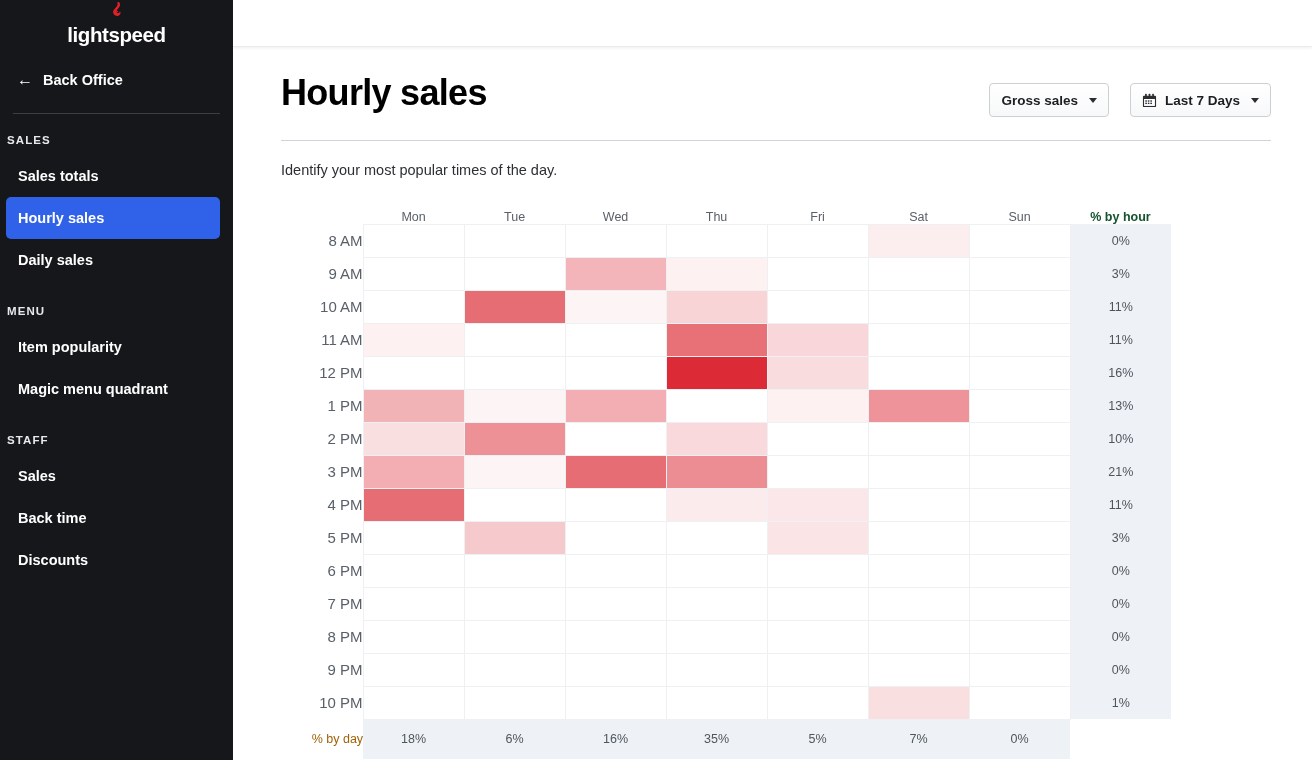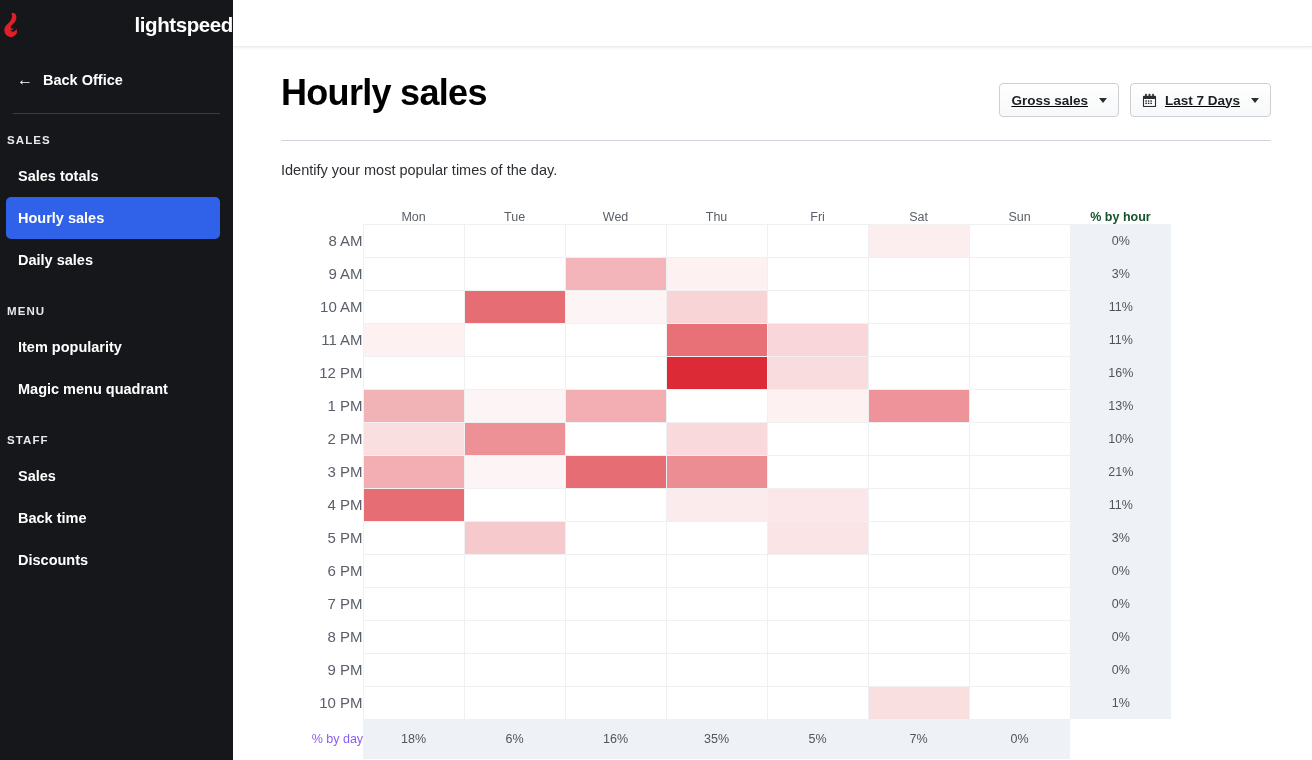--- a/index.html
+++ b/index.html
@@ -21,23 +21,24 @@
     background: #15171a;
     height: 760px;
     position: relative;
     overflow: hidden;
   }
 
   .logo-row {
     height: 47px;
     display: flex;
     align-items: center;
-    justify-content: space-between;
+    justify-content: flex-start;
     gap: 7px;
     padding-top: 2px;
+    flex-direction: column;
   }
   .logo-flame { width: 22px; height: 24px; display: block; }
   .logo-word {
     color: #ffffff;
     font-size: 20.5px;
     font-weight: bold;
     letter-spacing: -0.4px;
   }
 
   .back-row {
@@ -122,21 +123,21 @@
     padding-top: 26px;
   }
   .page-title {
     font-size: 36px;
     font-weight: bold;
     color: #000000;
     letter-spacing: -0.7px;
     line-height: 1.1;
   }
 
-  .controls { display: flex; gap: 11px; padding-top: 10px; text-decoration: underline; }
+  .controls { display: flex; gap: 21px; padding-top: 10px; }
   .ctrl-btn {
     height: 34px;
     border: 1px solid #ccd0d4;
     border-radius: 4px;
     background: linear-gradient(180deg,#ffffff 0%,#f7f8f9 100%);
     display: flex;
     align-items: center;
     gap: 8px;
     padding: 0 11px;
     font-size: 13.5px;
@@ -208,21 +209,21 @@
   }
 
   .pctcell {
     height: 33px;
     background: #eef2f6;
     text-align: center;
     font-size: 12.5px;
     color: #4f555d;
   }
 
-  .footrow .rowlabel { font-size: 12.5px; color: #8b5cf6; }
+  .footrow .rowlabel { font-size: 12.5px; color: #a16207; }
   .footcell {
     height: 40px;
     background: #eef2f6;
     text-align: center;
     font-size: 12.5px;
     color: #4f555d;
   }
   .footblank { background: #ffffff; }
 </style>
 </head>

